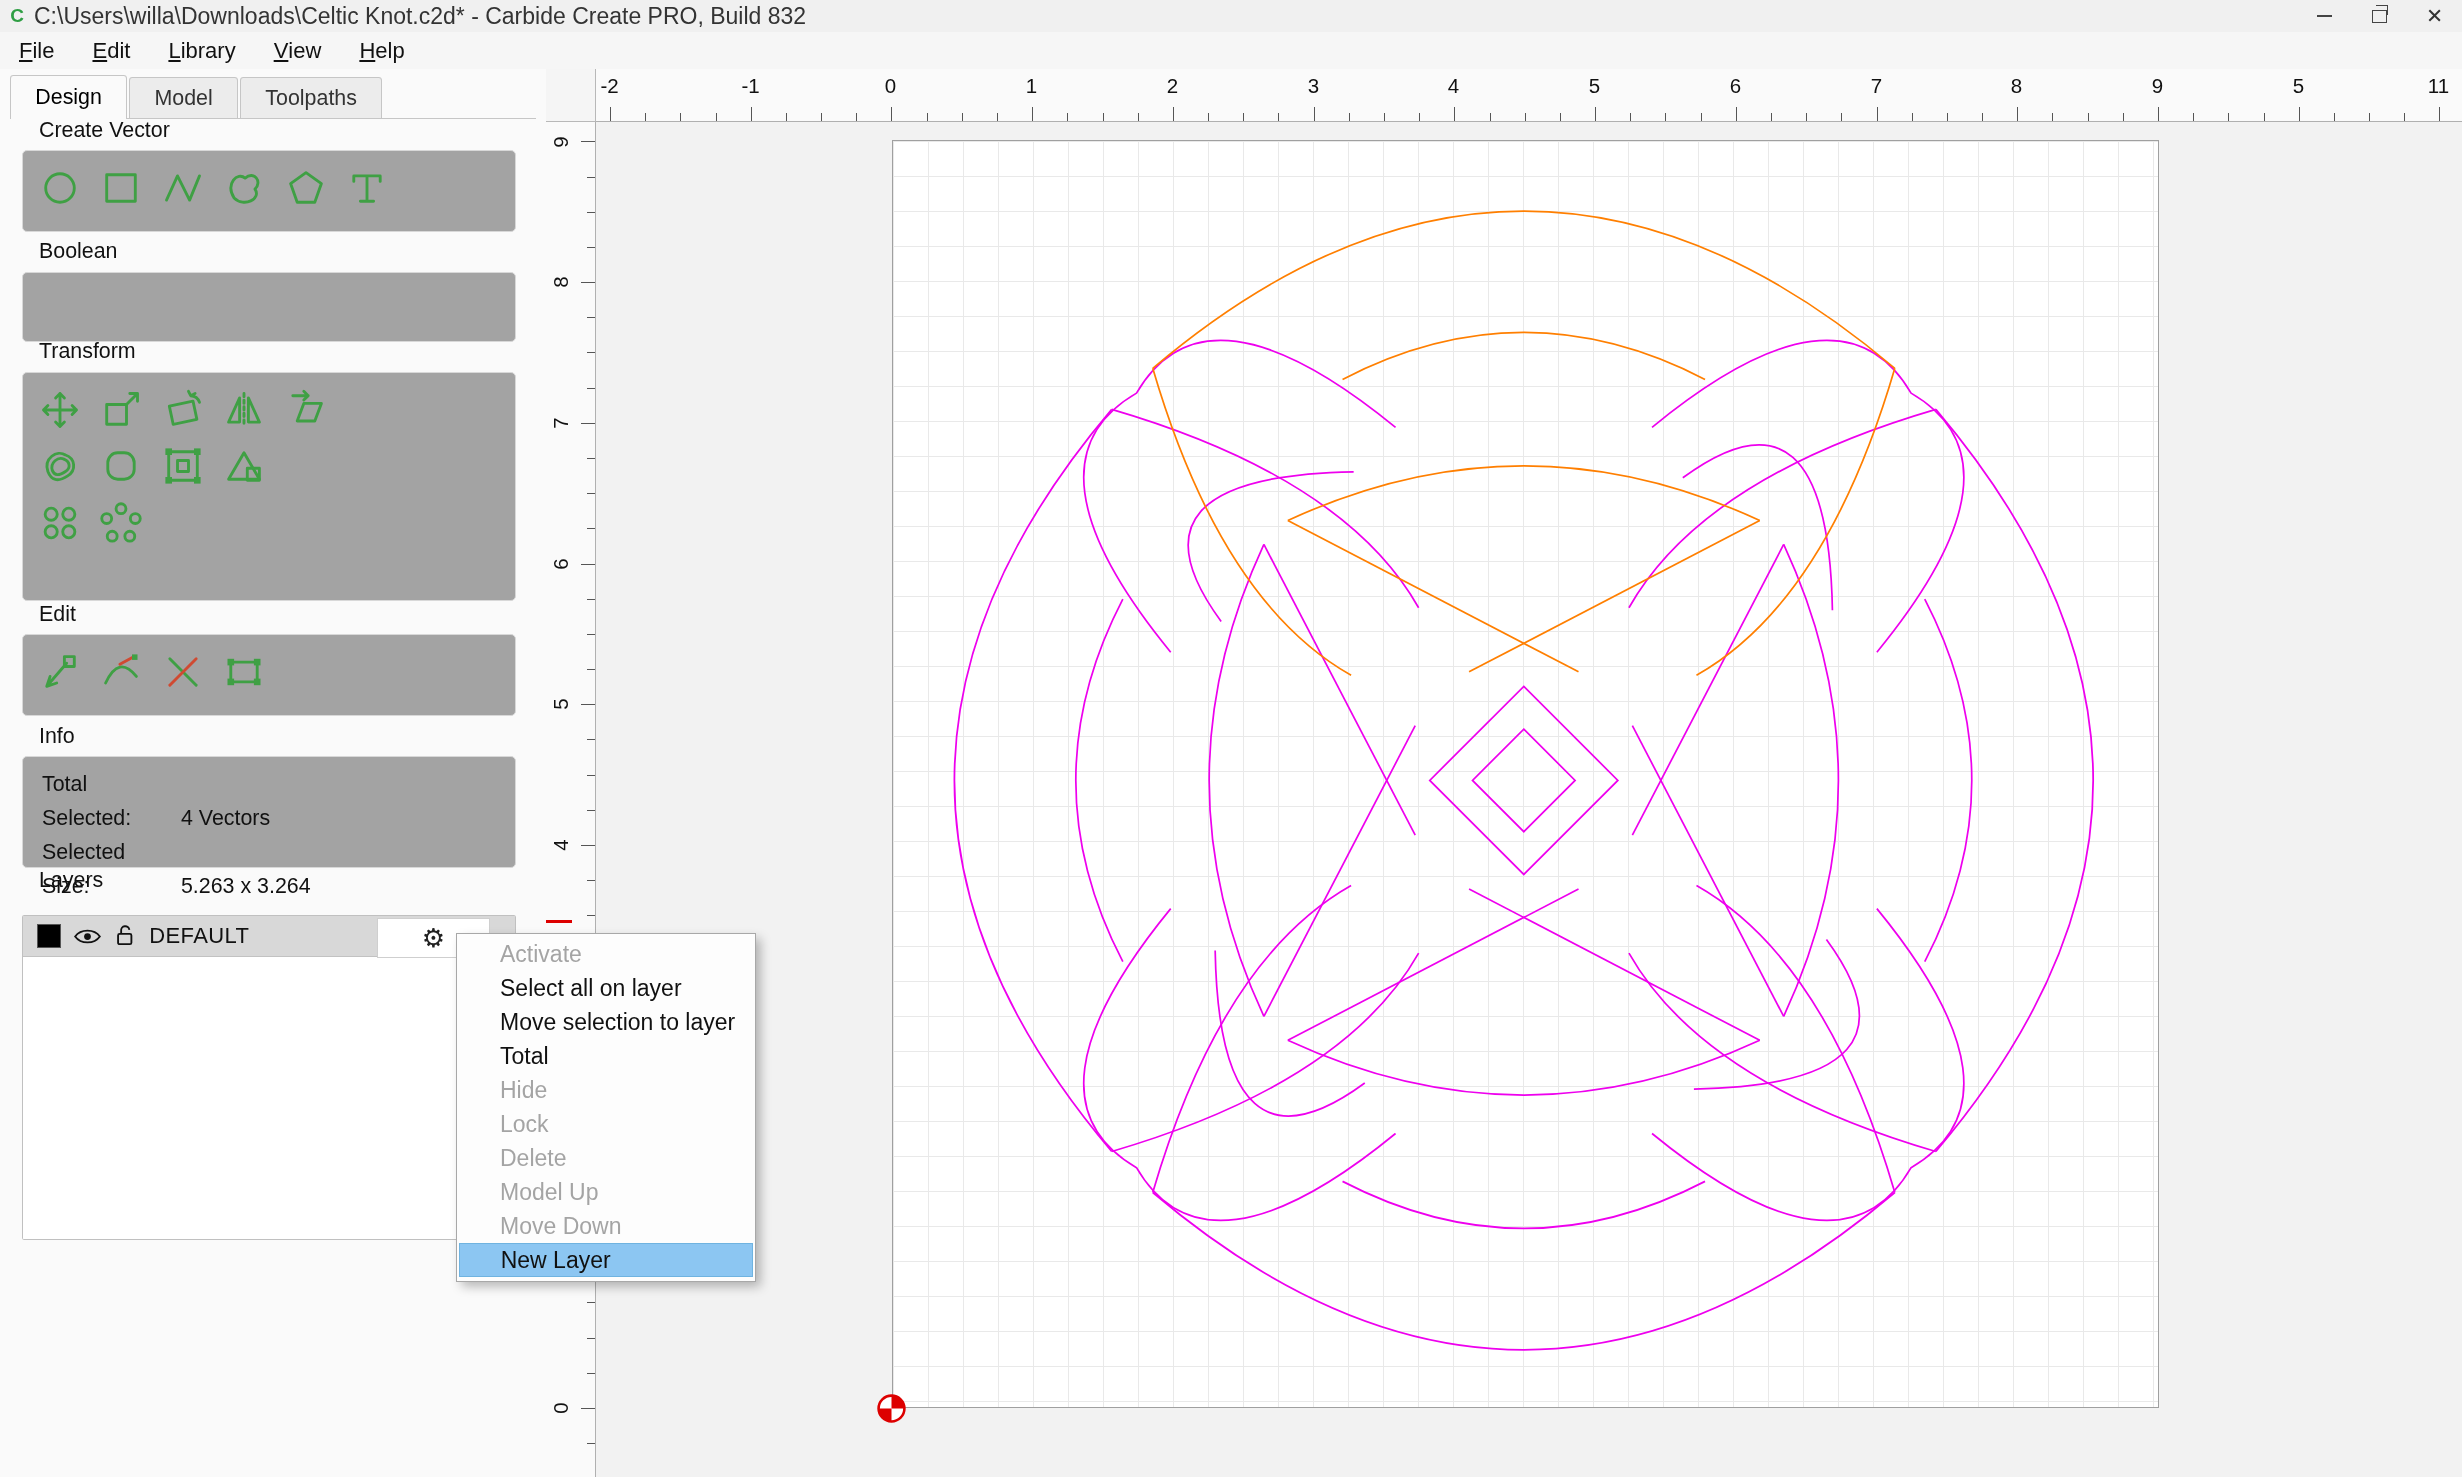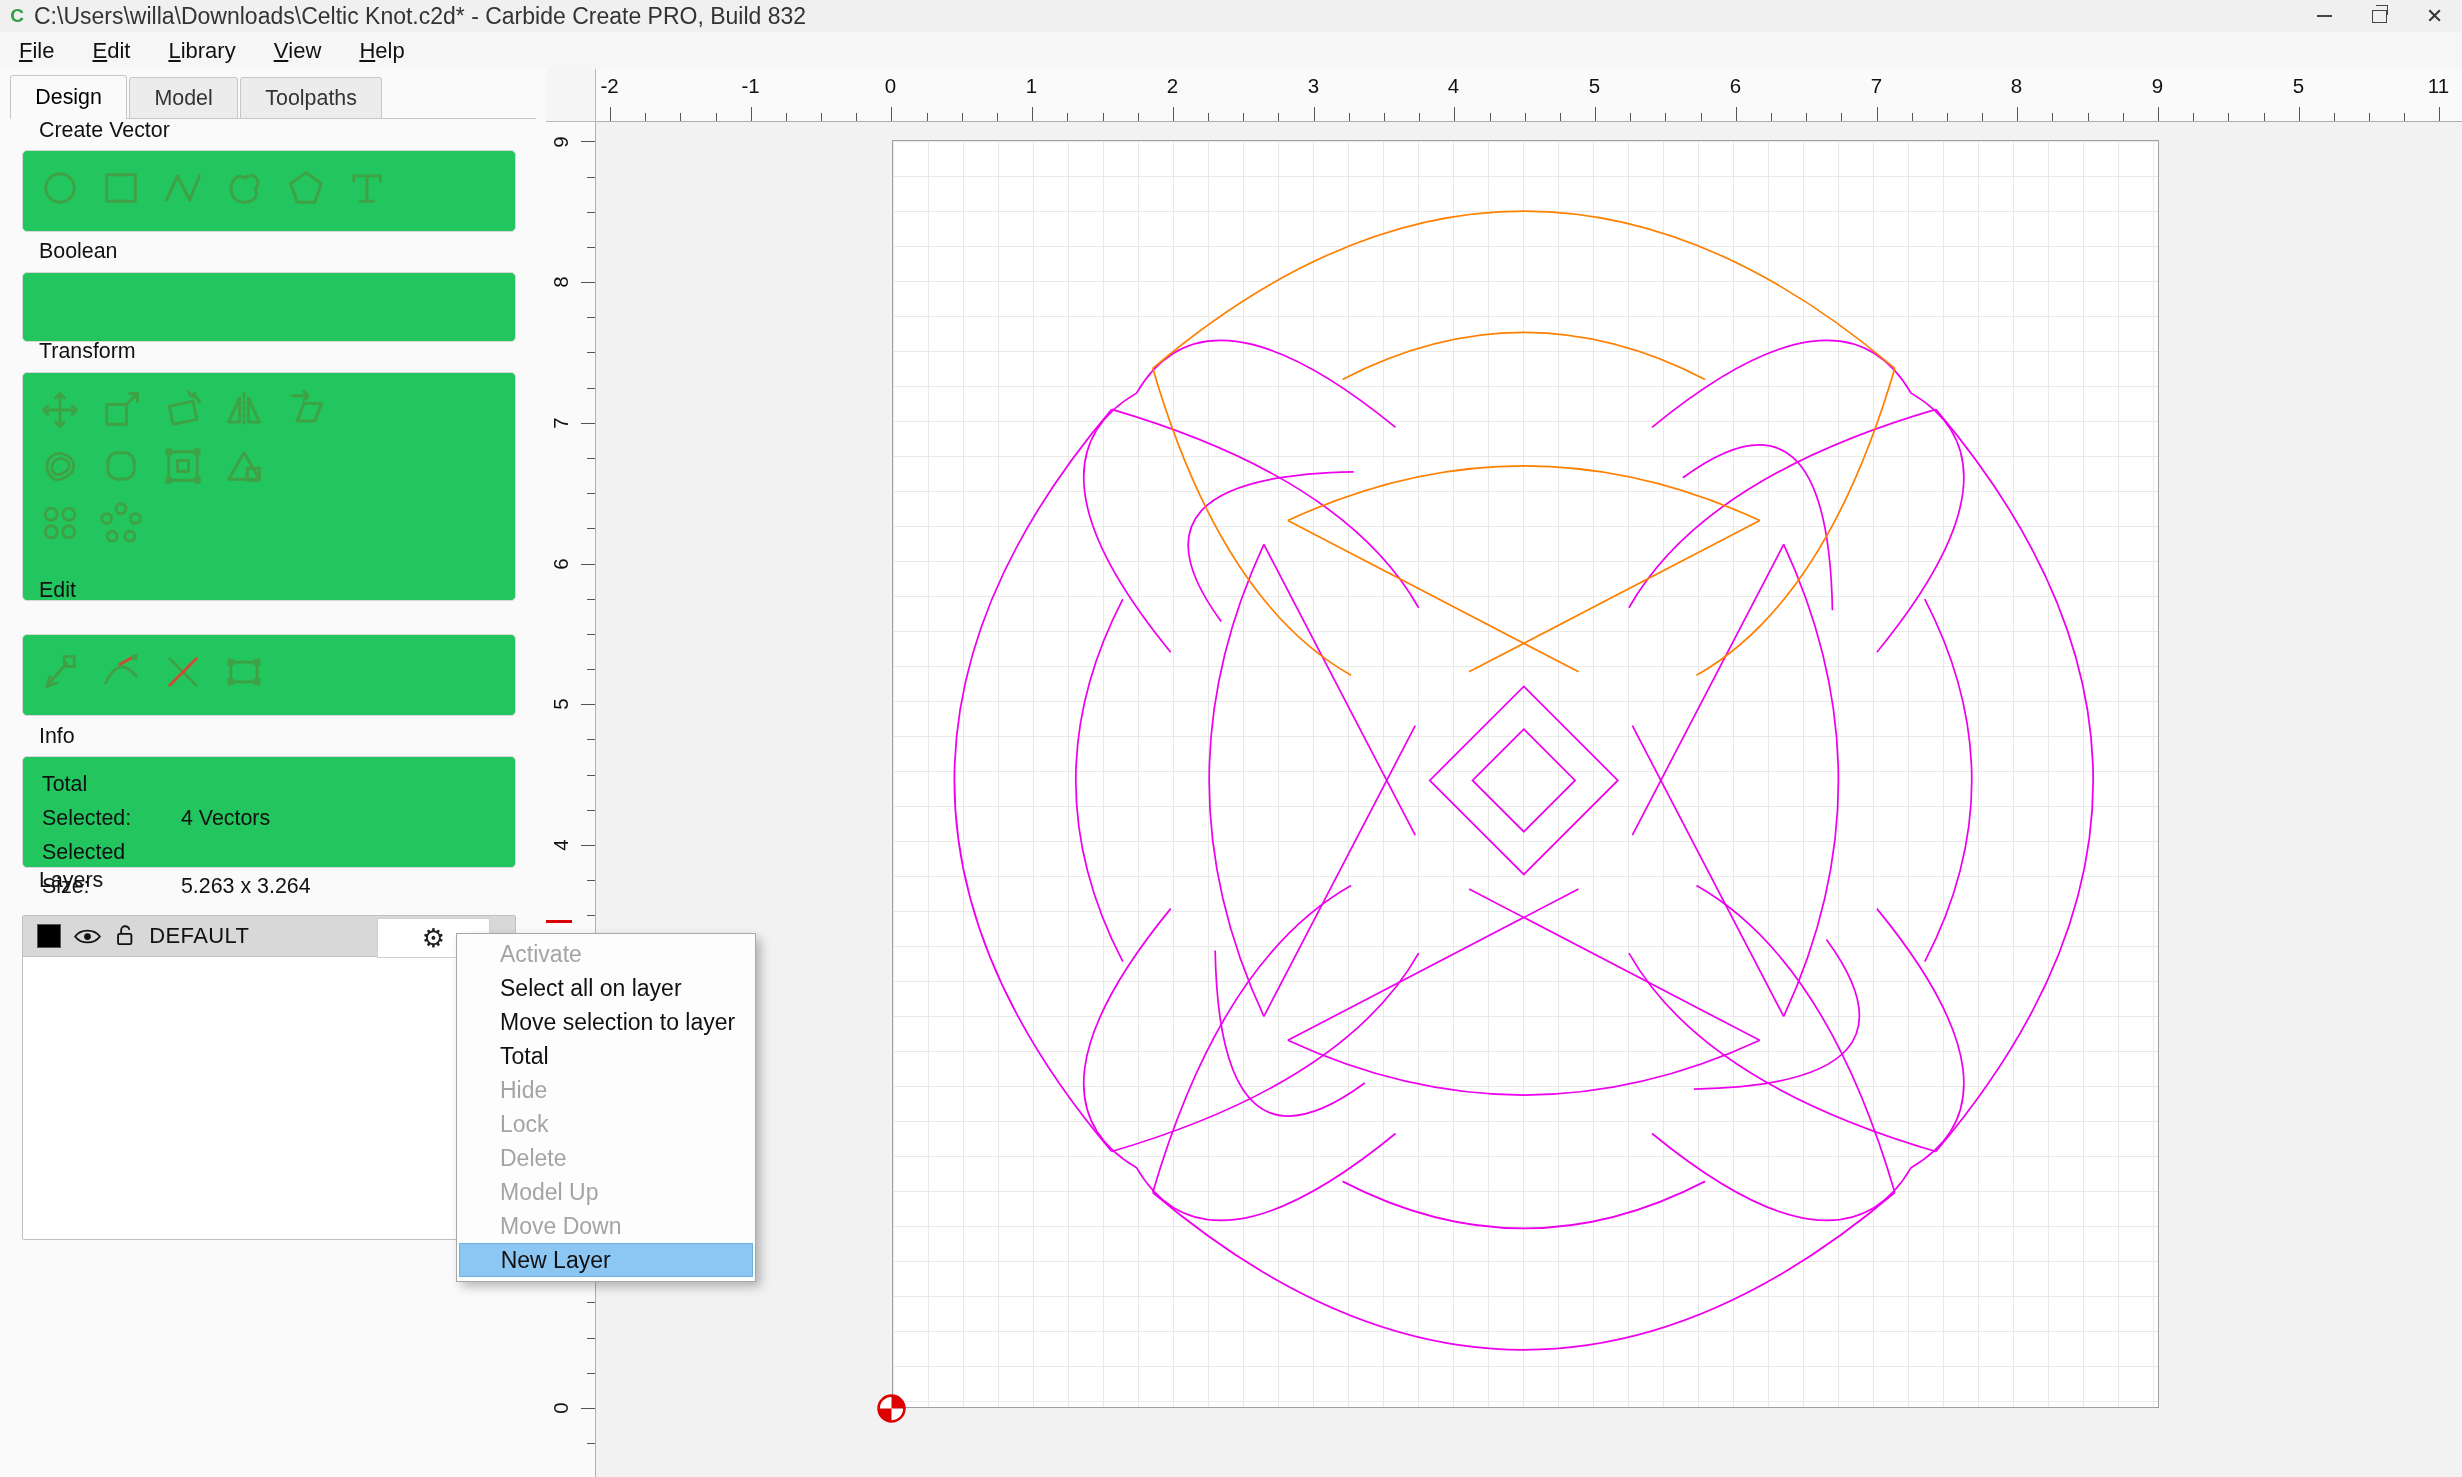--- a/index.html
+++ b/index.html
@@ -27,21 +27,21 @@
   
   .sidebar{position:absolute;left:0;top:69px;width:546px;height:1408px;background:#fafafa;
            border-right:0.9px solid #cfcfcf;}
   .tabstrip{position:absolute;left:10.3px;top:9.4px;height:40px;display:flex;align-items:flex-end;width:526px;
             border-bottom:0.9px solid #c6c6c6;}
   .tab{padding:7.7px 24px;font-size:21.4px;border:0.9px solid #c6c6c6;border-bottom:none;background:#ececec;
        margin-right:2.6px;border-radius:3.4px 3.4px 0 0;color:#333;}
   .tab.active{background:#fafafa;font-weight:normal;position:relative;top:0.9px;padding:9.4px 24px;color:#000;}
 
   .section-label{position:absolute;left:39px;font-size:21.4px;color:#111;}
-  .box{position:absolute;left:22px;width:494px;border:0.9px solid #d8d8d8;border-radius:5.1px;background:#22c55e;box-sizing:border-box;}
+  .box{position:absolute;left:22px;width:494px;border:0.9px solid #d8d8d8;border-radius:5.1px;background:#a3a3a3;box-sizing:border-box;}
 
   .tool-row{display:flex;gap:8.5px;padding:10.3px 10.3px;}
   .tool{width:53px;height:53px;border-radius:4.3px;display:flex;align-items:center;justify-content:center;}
   .tool svg{width:44px;height:44px;}
   .g{stroke:var(--green);fill:none;stroke-width:2.6;stroke-linecap:round;stroke-linejoin:round;}
   .f{fill:var(--green);stroke:none;}
   .r{stroke:#d04a32;fill:none;stroke-width:2.6;stroke-linecap:round;}
 
   .info-row{font-size:21.4px;line-height:34px;padding-left:19px;}
   .info-label{display:inline-block;width:133px;}
@@ -239,21 +239,21 @@
               <circle class="g" cx="20" cy="7" r="4.5"></circle>
               <circle class="g" cx="33" cy="16" r="4.5"></circle>
               <circle class="g" cx="28" cy="32" r="4.5"></circle>
               <circle class="g" cx="12" cy="32" r="4.5"></circle>
               <circle class="g" cx="7" cy="16" r="4.5"></circle>
             </svg>
           </div>
       </div>
     </div>
 
-    <div class="section-label" style="top:509px">Edit</div>
+    <div class="section-label" style="top:533px">Edit</div>
     <div class="box" style="top:565px;height:82px">
       <div class="tool-row">
         <div class="tool">
           <svg viewBox="0 0 40 40">
               <path class="g" d="M8 33 L26 12 M8 33 L11 24 M8 33 L17 30"></path>
               <rect class="g" x="24" y="6" width="9" height="9"></rect>
             </svg>
           </div>
         <div class="tool">
           <svg viewBox="0 0 40 40">

